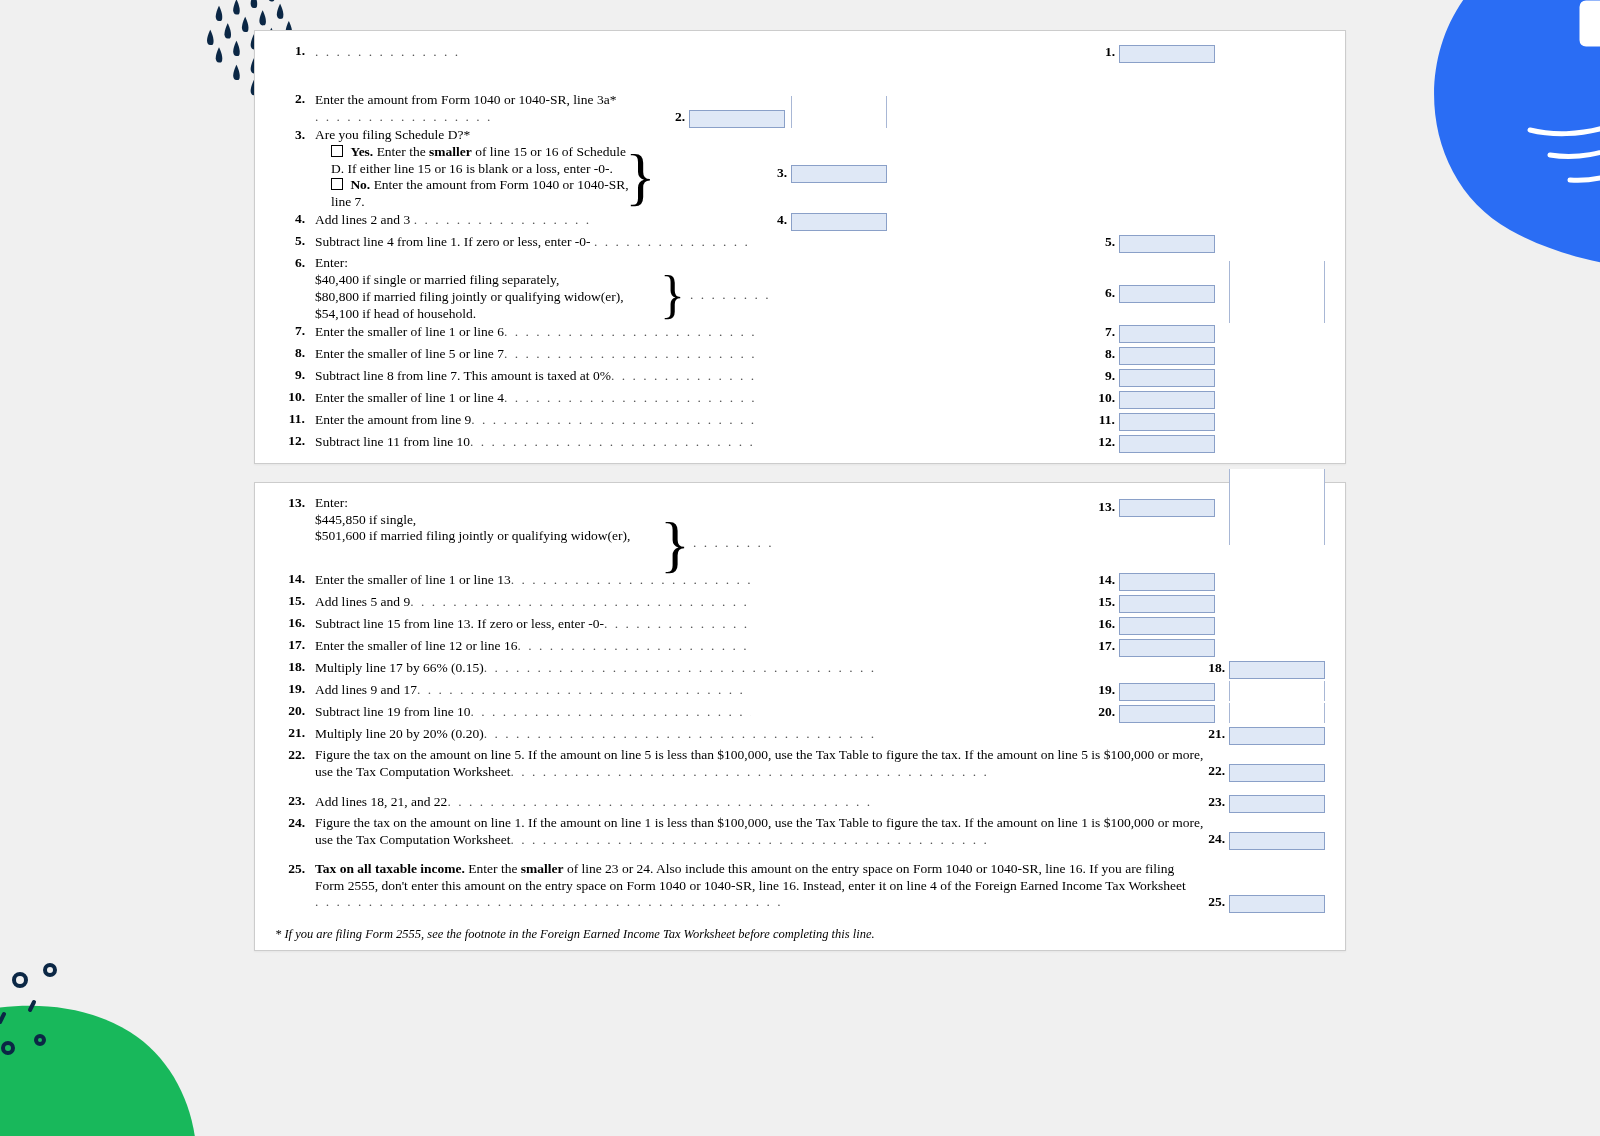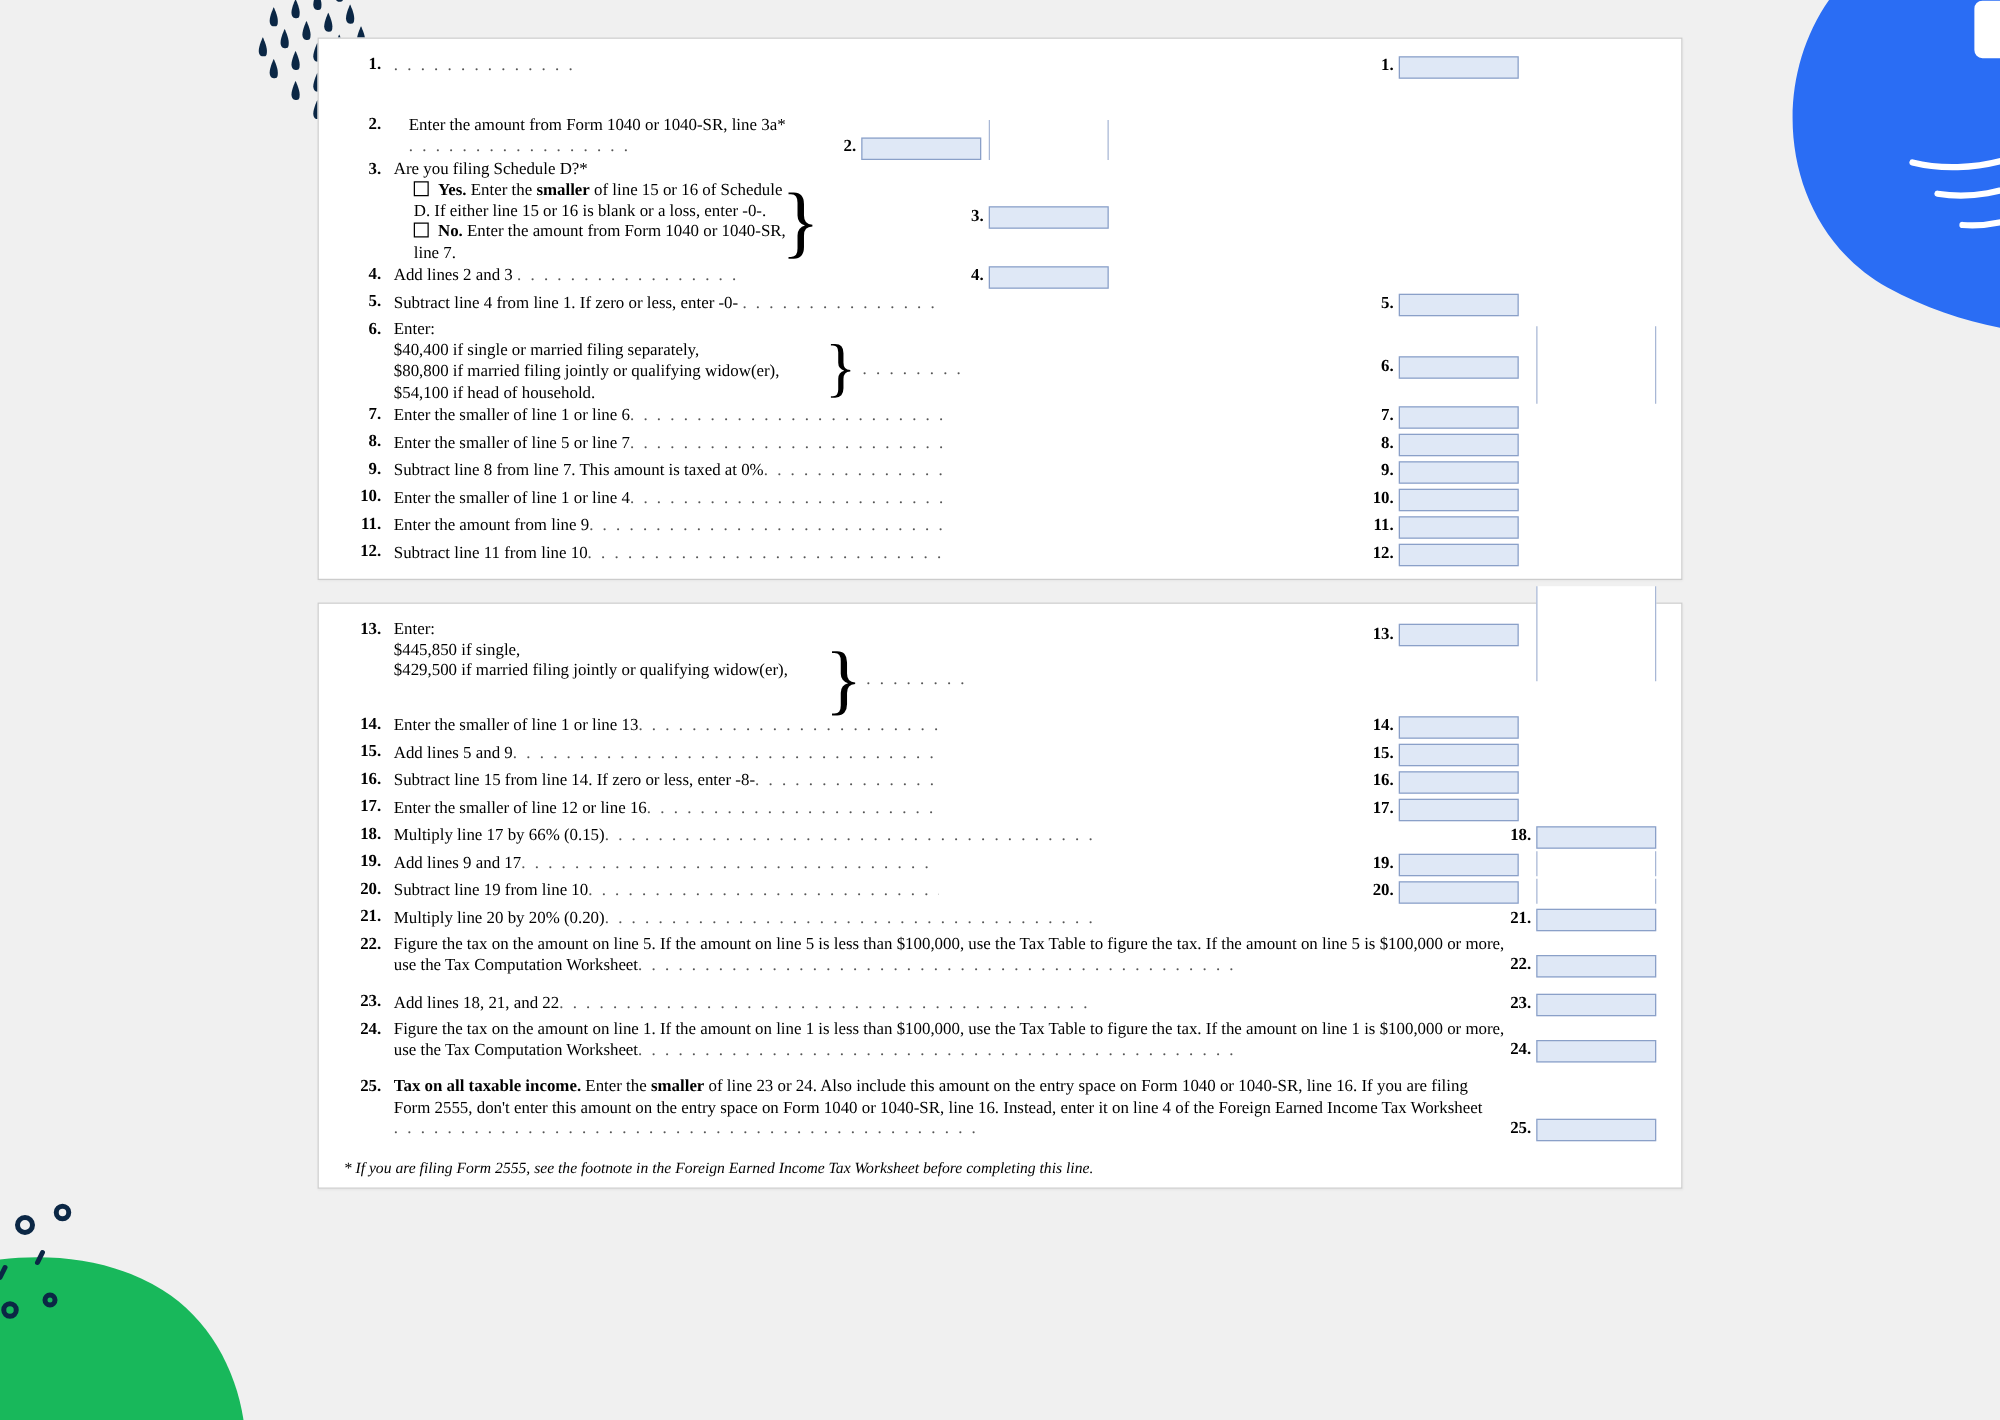--- a/index.html
+++ b/index.html
@@ -110,21 +110,21 @@
           <span class="dots" style="display:inline-block;width:150px;vertical-align:bottom"></span>
         </div>
         <div class="colC-lbl">1.</div>
         <div class="colC-box"></div>
       </div>
     </div>
 
     <div class="row line1" style="min-height:32px">
       <div class="num">2.</div>
       <div class="body">
-        <div class="text" style="padding-right:640px;margin-left:12px;">
+        <div class="text" style="padding-right:640px;">
           <span>Enter the amount from Form 1040 or 1040-SR, line 3a*</span>
           <span class="dots" style="display:inline-block;width:180px;vertical-align:bottom"></span>
         </div>
         <div class="colA-lbl">2.</div>
         <div class="colA-box"></div>
         <div class="colB-box wcell" style="bottom:-2px;height:32px;border-bottom:none;border-top:none"></div>
       </div>
     </div>
 
     <div class="row" style="min-height:80px">
@@ -233,21 +233,21 @@
 
   </div>
 
   <div class="sheet ws">
 
     <div class="row" style="min-height:76px">
       <div class="num">13.</div>
       <div class="body">
         <div class="text">Enter:</div>
         <div class="text">$445,850 if single,</div>
-        <div class="text">$429,500 if married filing jointly or qualifying widow(er),</div>
+        <div class="text">$501,600 if married filing jointly or qualifying widow(er),</div>
         <span style="position:absolute;left:345px;top:18px;font-size:62px;line-height:62px">}</span>
         <span class="dots" style="position:absolute;left:378px;top:40px;display:inline-block;width:82px"></span>
         <div class="colC-lbl" style="bottom:30px">13.</div>
         <div class="colC-box" style="bottom:28px"></div>
         <div class="colD-box wcell" style="bottom:0;height:76px;border-top:none;border-bottom:none"></div>
       </div>
     </div>
 
     <div class="row line1">
         <div class="num">14.</div>
@@ -261,21 +261,21 @@
         <div class="num">15.</div>
         <div class="body">
           <div class="text" style="padding-right:230px"><span>Add lines 5 and 9</span><span class="dots" style="display:inline-block;width:340px;vertical-align:bottom"></span></div>
           <div class="colC-lbl">15.</div>
           <div class="colC-box"></div>
         </div>
       </div>
     <div class="row line1">
         <div class="num">16.</div>
         <div class="body">
-          <div class="text" style="padding-right:230px"><span>Subtract line 15 from line 14. If zero or less, enter -8-</span><span class="dots" style="display:inline-block;width:150px;vertical-align:bottom"></span></div>
+          <div class="text" style="padding-right:230px"><span>Subtract line 15 from line 13. If zero or less, enter -0-</span><span class="dots" style="display:inline-block;width:150px;vertical-align:bottom"></span></div>
           <div class="colC-lbl">16.</div>
           <div class="colC-box"></div>
         </div>
       </div>
     <div class="row line1">
         <div class="num">17.</div>
         <div class="body">
           <div class="text" style="padding-right:230px"><span>Enter the smaller of line 12 or line 16</span><span class="dots" style="display:inline-block;width:230px;vertical-align:bottom"></span></div>
           <div class="colC-lbl">17.</div>
           <div class="colC-box"></div>

